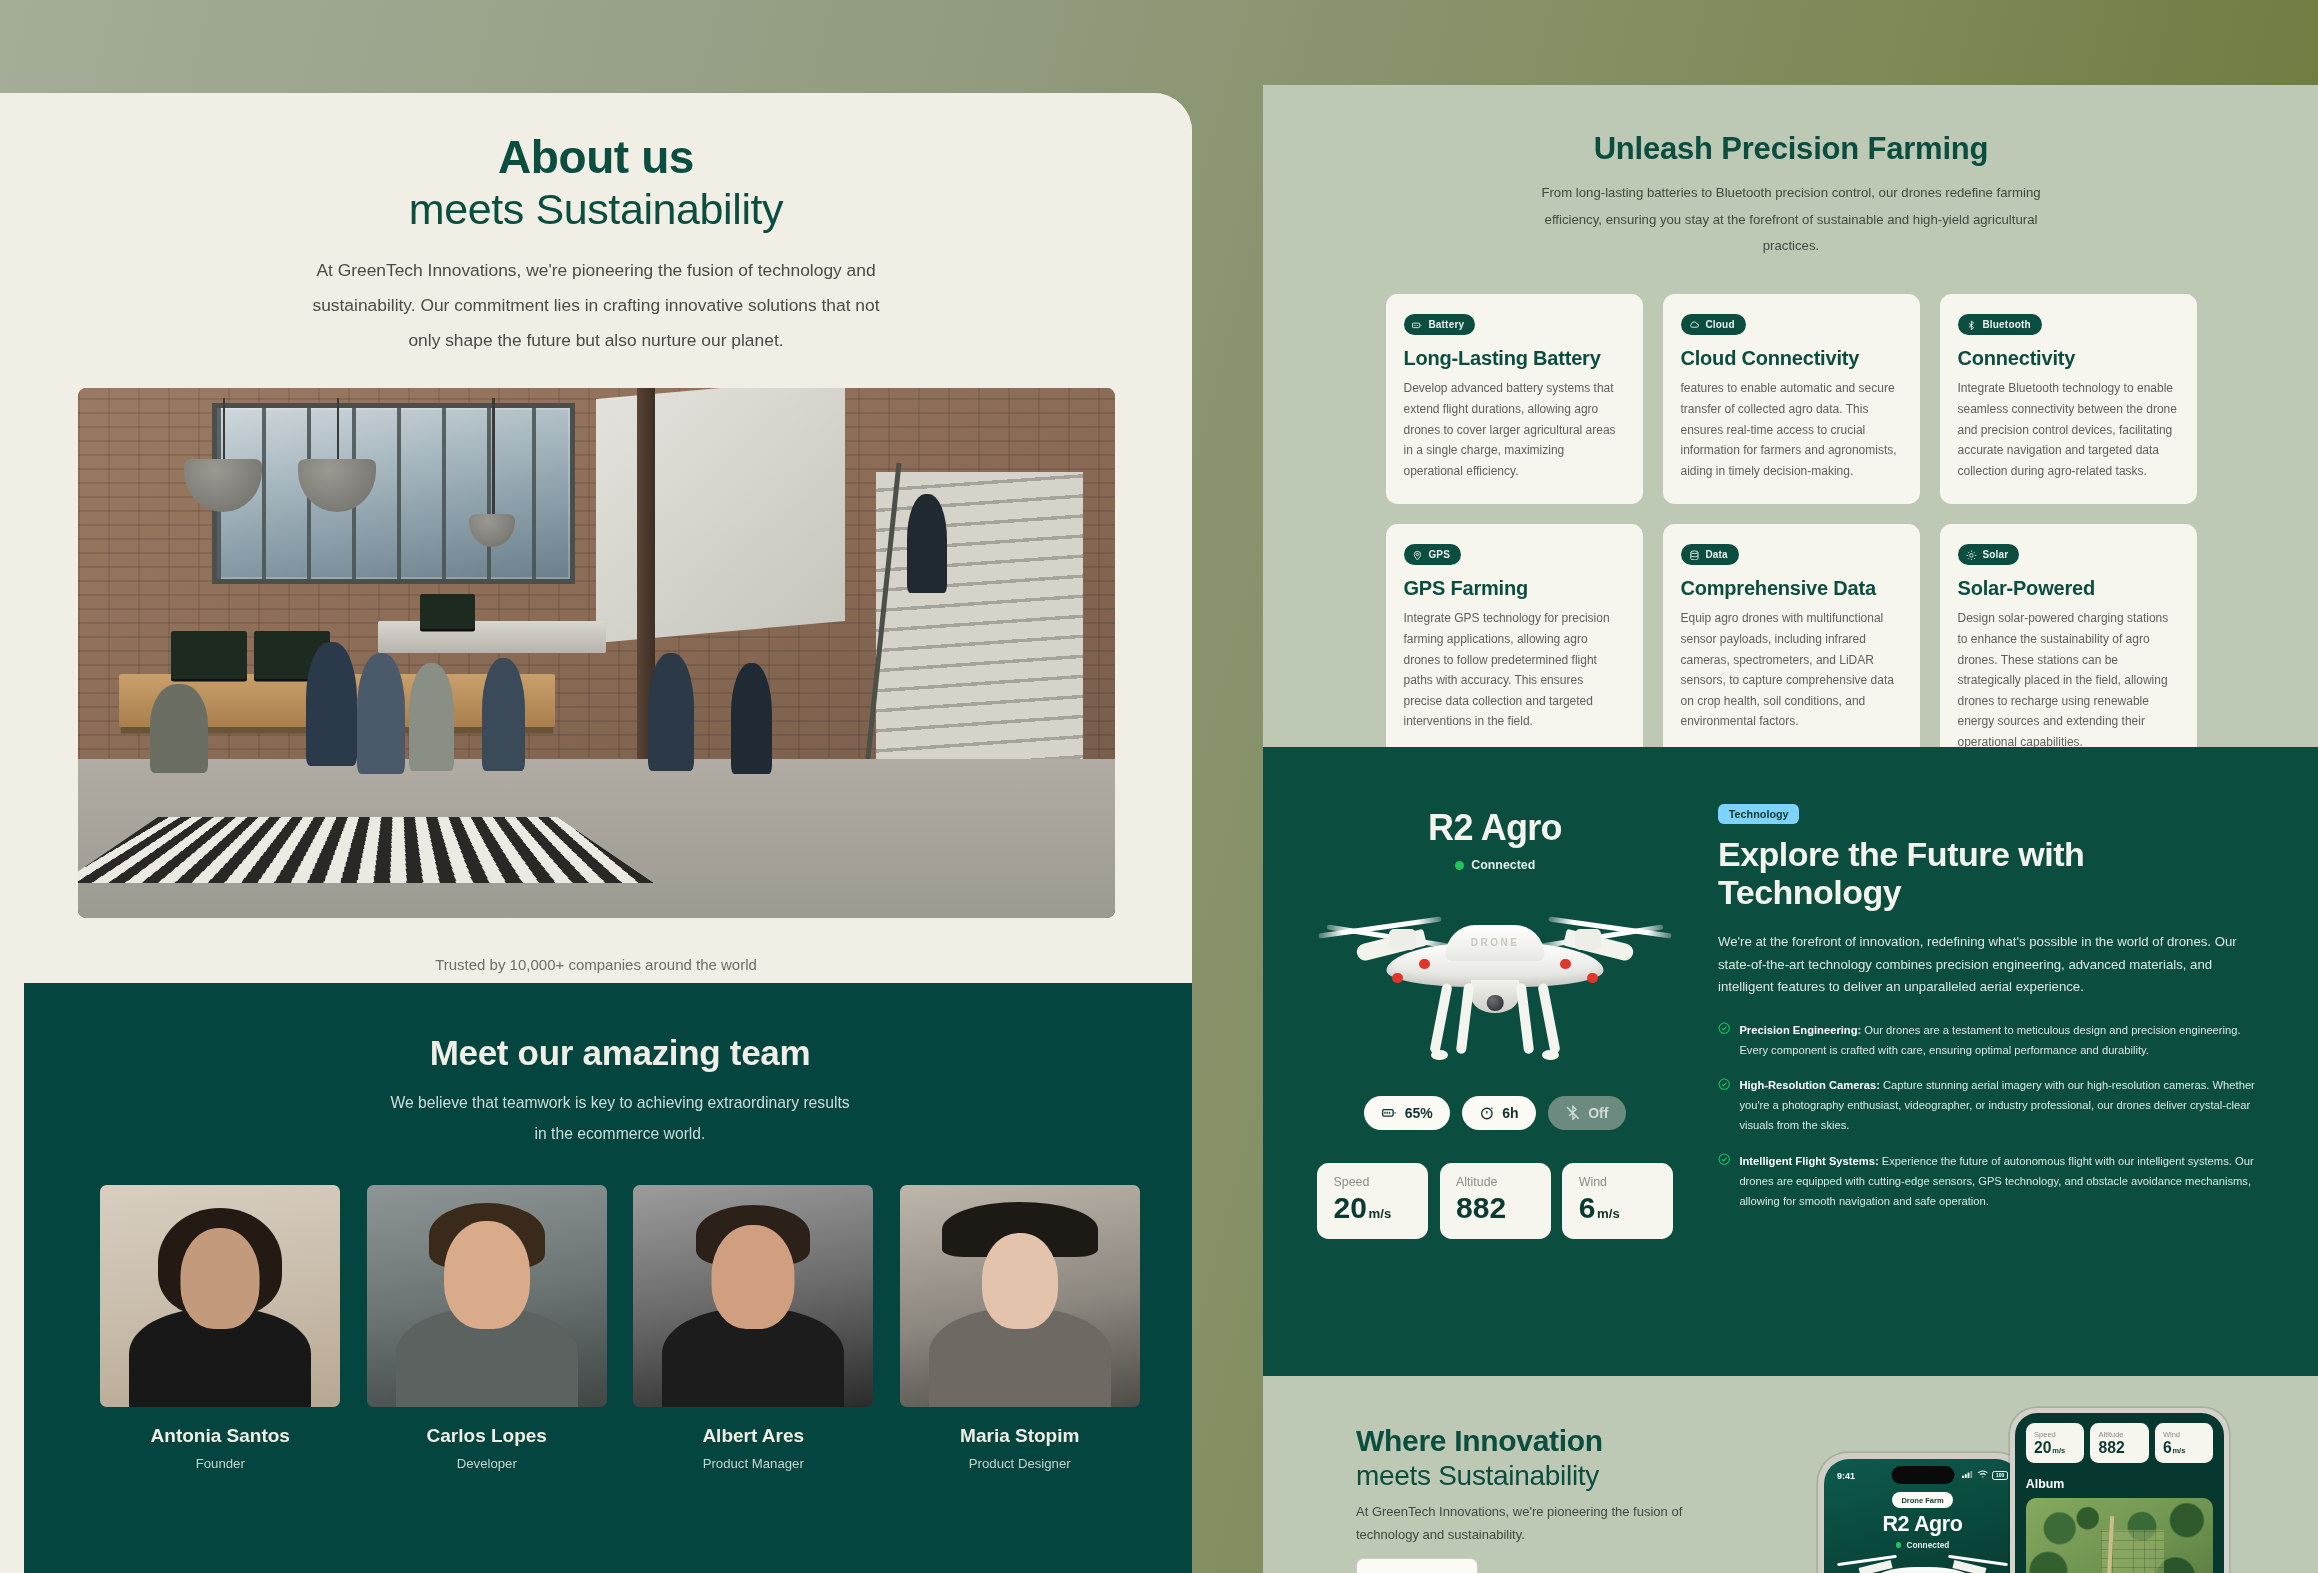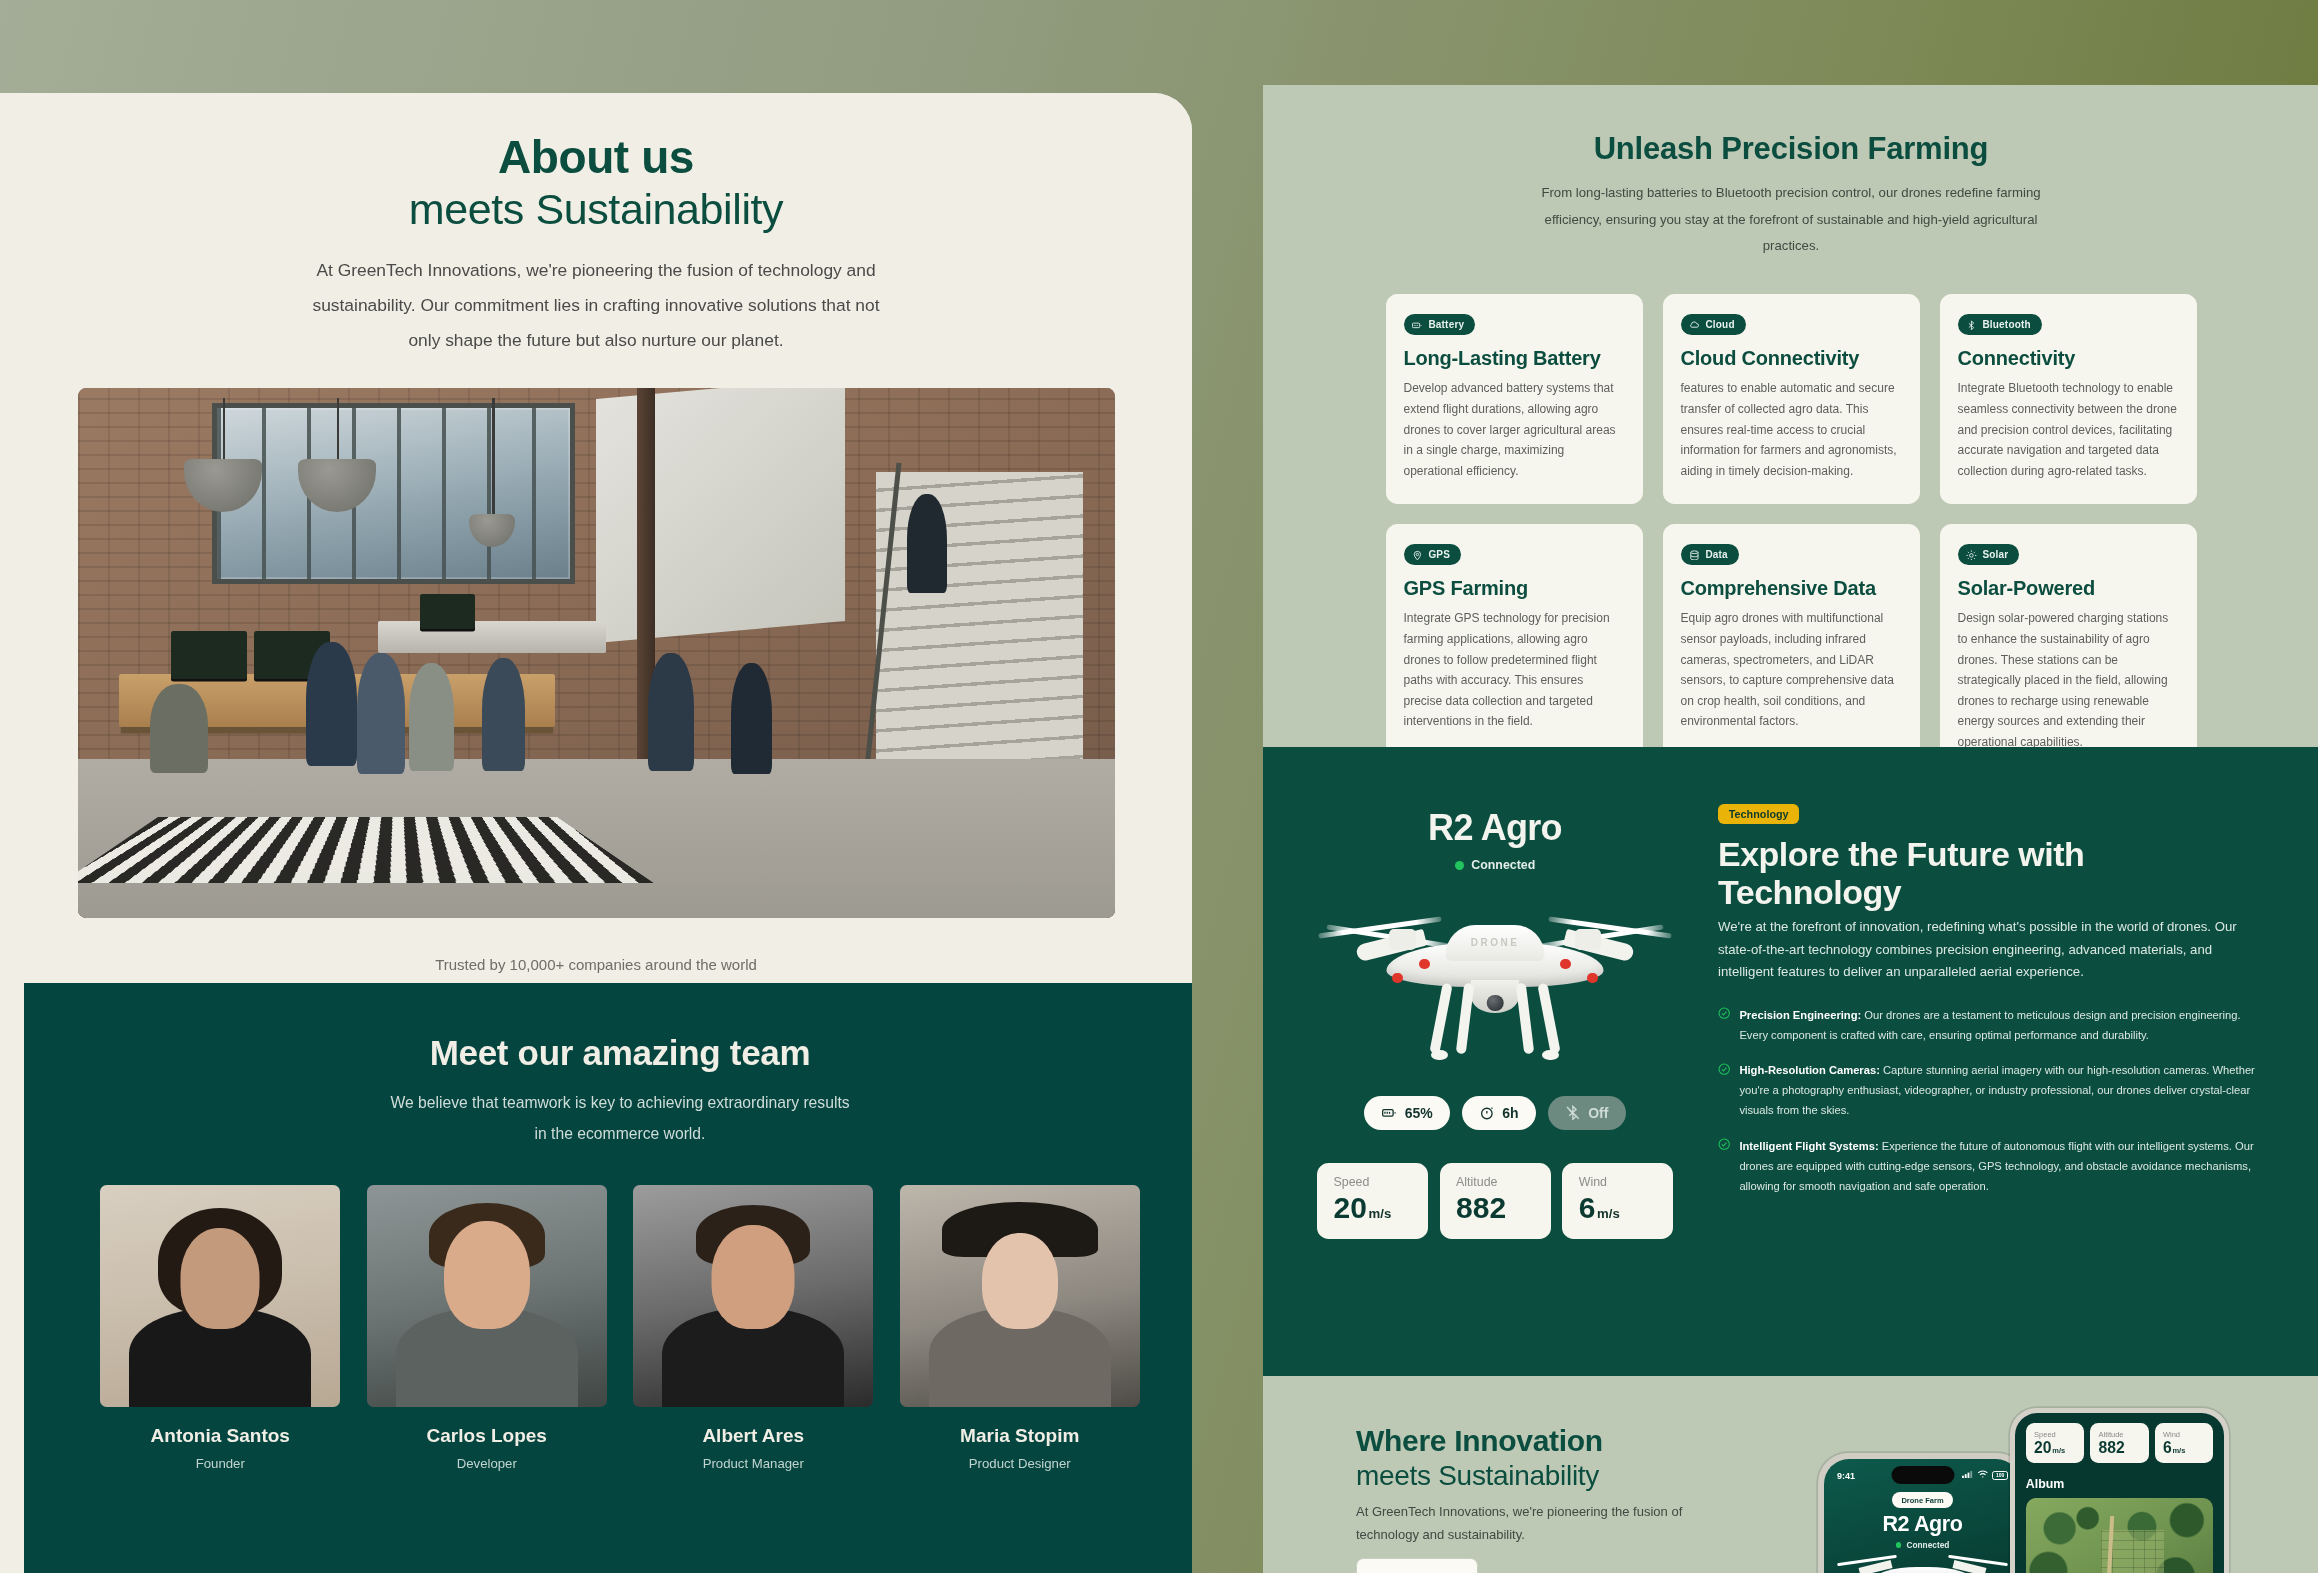--- a/index.html
+++ b/index.html
@@ -330,28 +330,28 @@
   .stat-card {
     width: 111px; background: #f7f6ee; border-radius: 11.6px;
     padding: 12.4px 0 14px 16.6px;
   }
   .stat-card .lbl { font-size: 12.4px; color: #8b8d88; }
   .stat-card .val { font-size: 30px; font-weight: 700; color: #0b3a32; margin-top: 1.7px; }
   .stat-card .val small { font-size: 13.2px; font-weight: 700; color: #13332d; margin-left: 1.7px; }
 
   .drone-right { flex: 1; padding-top: 6.6px; }
   .tech-badge {
-    display: inline-block; background: #eab308; color: #0b3a2c;
+    display: inline-block; background: #7dd3fc; color: #0b3a2c;
     font-size: 10.8px; font-weight: 700; padding: 4.1px 10.8px; border-radius: 5.8px;
   }
   .tech-h1 {
     font-size: 34px; font-weight: 700; color: #f4f4ee;
     line-height: 1.14; margin-top: 10.8px; letter-spacing: -0.5px;
   }
-  .tech-para { font-size: 13.2px; line-height: 1.72; color: #dbe8e3; margin-top: 4px; }
+  .tech-para { font-size: 13.2px; line-height: 1.72; color: #dbe8e3; margin-top: 19px; }
   .bullets { margin-top: 21.5px; display: flex; flex-direction: column; gap: 15.7px; }
   .bullet { display: flex; gap: 9px; }
   .bullet .chk { flex: none; margin-top: 1.7px; }
   .bullet p { font-size: 11.2px; line-height: 1.78; color: #dbe8e3; }
   .bullet b { color: #ffffff; }
 
   
   .sage2 {
     position: relative; width: 100%; height: 215px; background: #bdc9b5;
     padding: 48px 0 0 93px;

